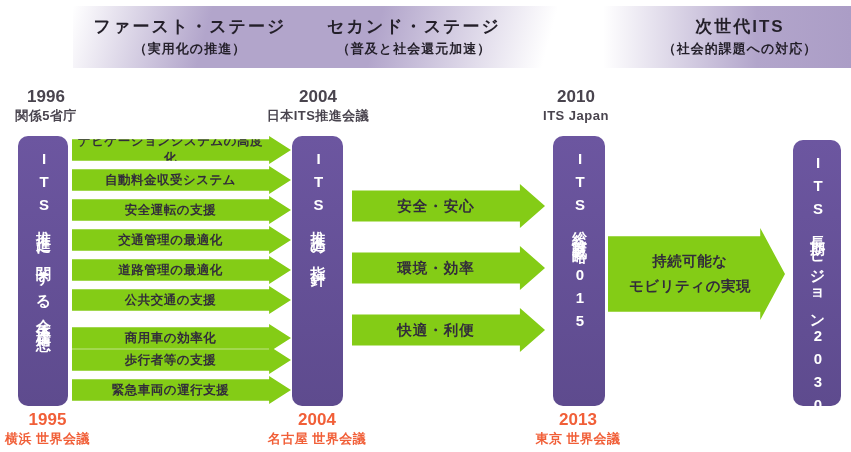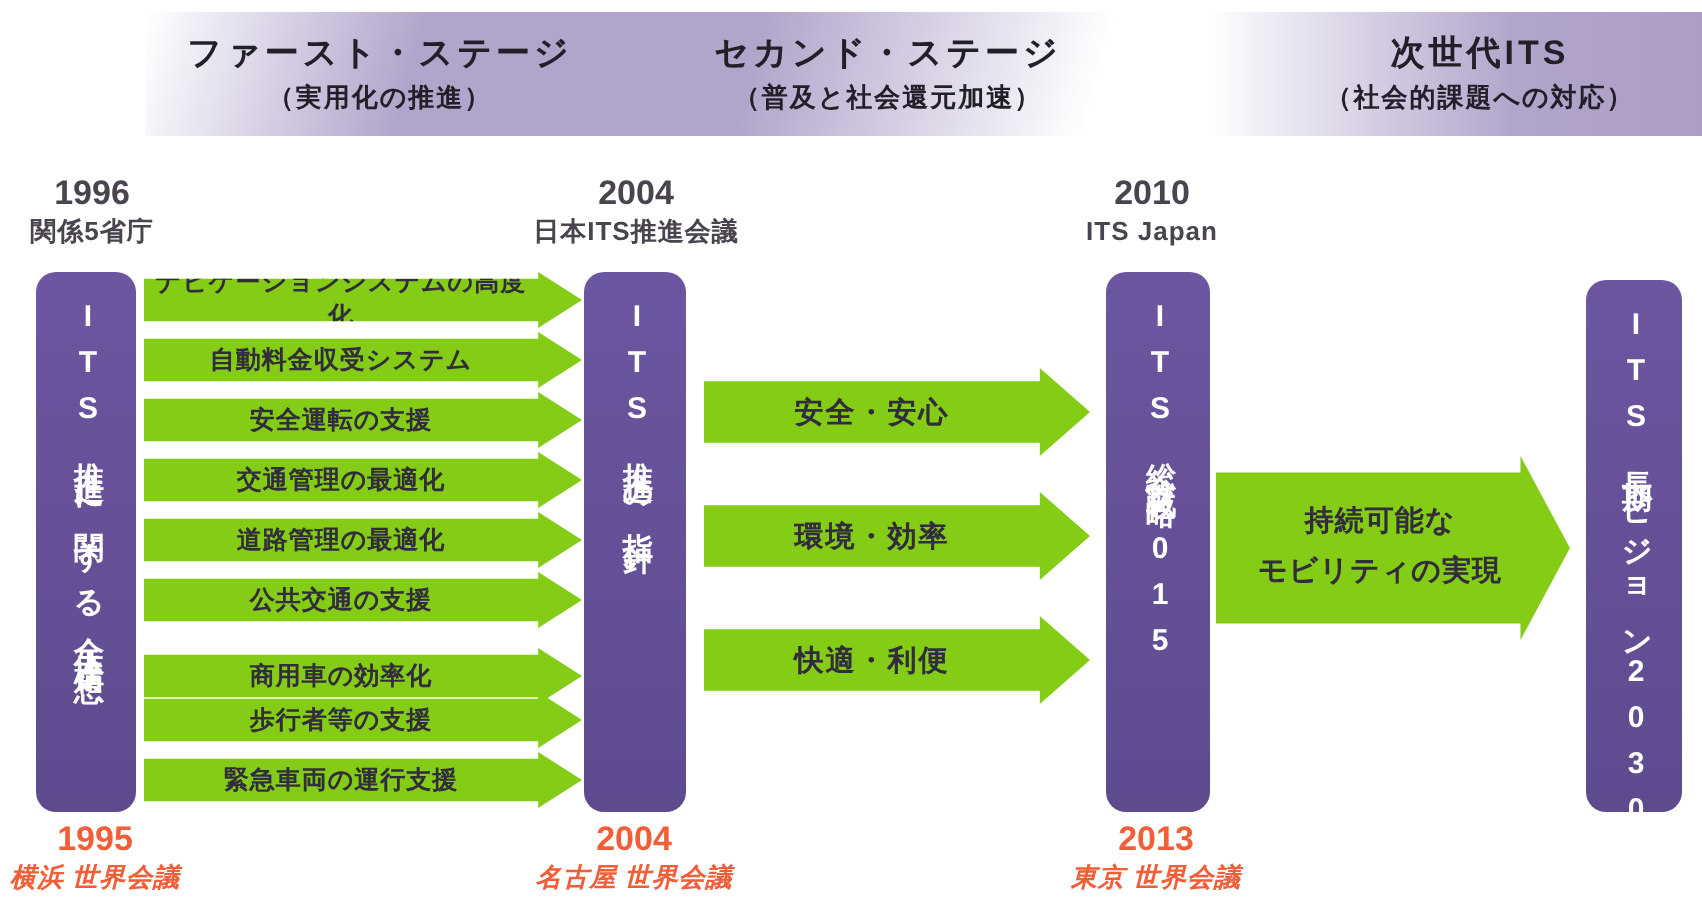--- a/index.html
+++ b/index.html
@@ -22,21 +22,21 @@
     background:linear-gradient(to right,#ffffff 0%,#b2a5cb 62%,#ab9dc6 100%);
   }
   .stage{
     position:absolute;top:14px;height:46px;
     display:flex;flex-direction:column;align-items:center;justify-content:center;
     color:#231f29;text-align:center;
   }
   .stage .t{font-size:17px;font-weight:bold;letter-spacing:2px;line-height:1.25;}
   .stage .s{font-size:13px;font-weight:bold;letter-spacing:1px;margin-top:2px;}
   .stage1{left:85px;width:210px;}
-  .stage2{left:339px;width:210px;}
+  .stage2{left:309px;width:210px;}
   .stage3{left:630px;width:220px;}
 
   
   .milestone{
     position:absolute;top:88px;height:44px;
     display:flex;flex-direction:column;align-items:center;
     color:#49444e;text-align:center;
   }
   .milestone .y{font-size:17px;font-weight:bold;line-height:1.1;}
   .milestone .l{font-size:13px;font-weight:bold;line-height:1.3;margin-top:1px;letter-spacing:0.5px;}
@@ -85,21 +85,21 @@
     padding-left:12px;
   }
 
   
   .congress{
     position:absolute;top:411px;height:38px;
     display:flex;flex-direction:column;
     color:#f15f38;text-align:center;
   }
   .congress .y{font-size:17px;font-weight:bold;line-height:1.1;}
-  .congress .l{font-size:13px;font-weight:bold;line-height:1.3;margin-top:1px;letter-spacing:0.5px;font-style:italic;}
+  .congress .l{font-size:13px;font-weight:bold;line-height:1.3;margin-top:1px;letter-spacing:0.5px;}
   .c1{left:0px;width:95px;}
   .c2{left:247px;width:140px;}
   .c3{left:508px;width:140px;}
 </style>
 </head>
 <body>
 
 <div class="abs band band1"></div>
 <div class="abs band band3"></div>
 

